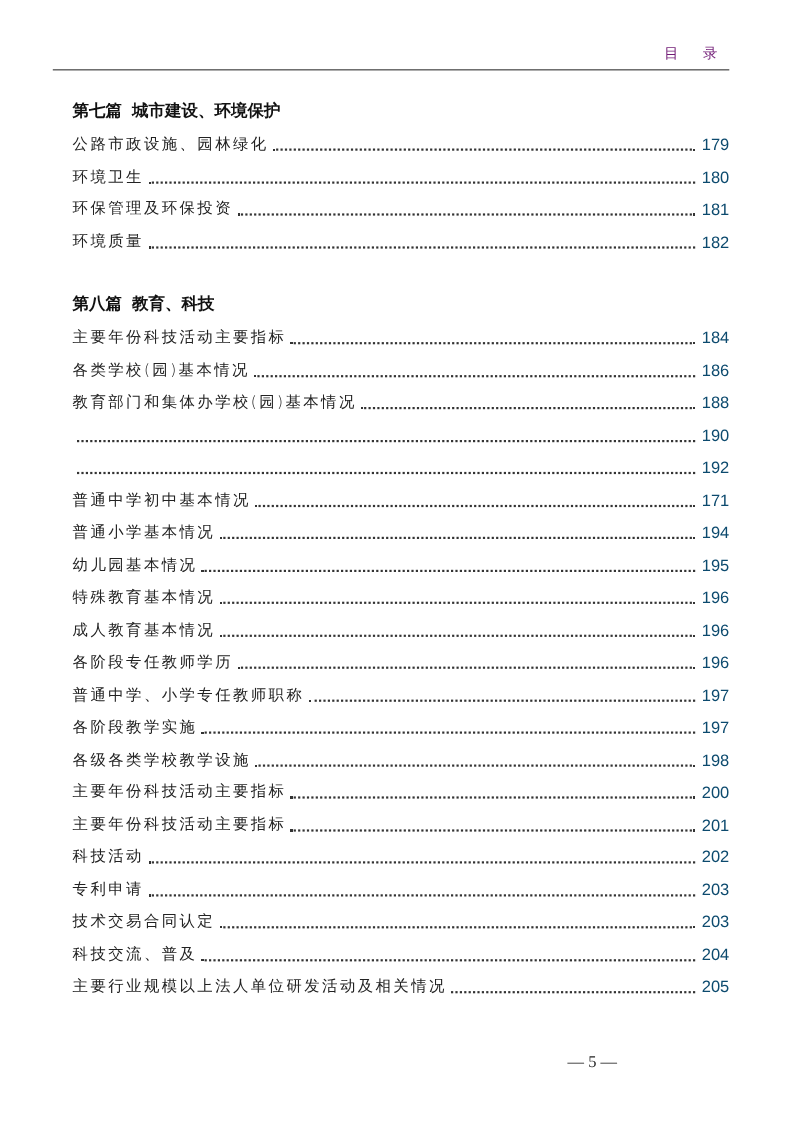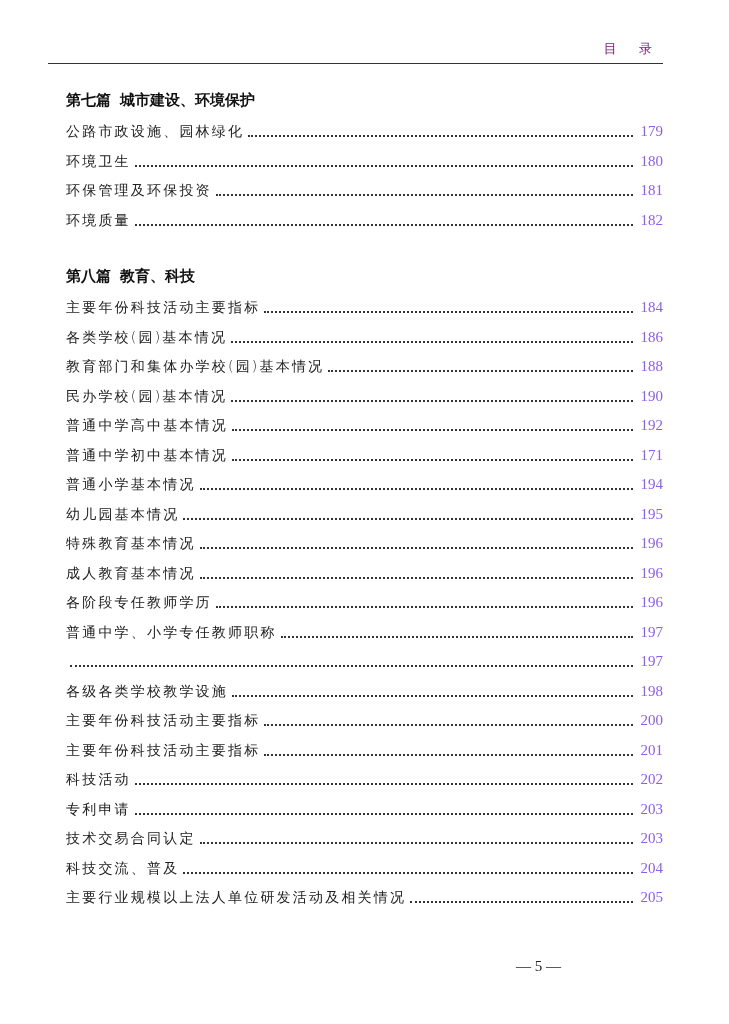--- a/index.html
+++ b/index.html
@@ -32,21 +32,21 @@
   }
   .entry-title {
     white-space: nowrap; letter-spacing: 2.2px; color: #222;
     font-family: "DejaVu Sans", sans-serif; font-weight: 300;
   }
   .leader {
     flex: 1; margin: 0 6px 0 4px; height: 1px; align-self: center;
     border-bottom: 2px dotted #333; transform: translateY(4px);
   }
   .page-num {
-    font-family: Liberation Serif, serif; font-size: 15px; color: #8b5cf6;
+    font-family: Liberation Sans, sans-serif; font-size: 15px; color: #0c4a6e;
     min-width: 24px; text-align: right;
   }
   .folio {
     position: absolute; left: 0; right: 0; top: 958px; text-align: center;
     font-size: 15px; font-family: "Liberation Serif", serif; color: #222;
     padding-left: 516px; box-sizing: border-box; text-align: left;
   }
 </style>
 </head>
 <body>
@@ -94,26 +94,24 @@
       <span class="entry-title">各类学校(园)基本情况</span>
       <span class="leader"></span>
       <span class="page-num">186</span>
     </div>
   <div class="entry">
       <span class="entry-title">教育部门和集体办学校(园)基本情况</span>
       <span class="leader"></span>
       <span class="page-num">188</span>
     </div>
   <div class="entry">
-      <span class="entry-title">民办学校(园)基本情况</span>
       <span class="leader"></span>
       <span class="page-num">190</span>
     </div>
   <div class="entry">
-      <span class="entry-title">普通中学高中基本情况</span>
       <span class="leader"></span>
       <span class="page-num">192</span>
     </div>
   <div class="entry">
       <span class="entry-title">普通中学初中基本情况</span>
       <span class="leader"></span>
       <span class="page-num">171</span>
     </div>
   <div class="entry">
       <span class="entry-title">普通小学基本情况</span>
@@ -139,20 +137,21 @@
       <span class="entry-title">各阶段专任教师学历</span>
       <span class="leader"></span>
       <span class="page-num">196</span>
     </div>
   <div class="entry">
       <span class="entry-title">普通中学、小学专任教师职称</span>
       <span class="leader"></span>
       <span class="page-num">197</span>
     </div>
   <div class="entry">
+      <span class="entry-title">各阶段教学实施</span>
       <span class="leader"></span>
       <span class="page-num">197</span>
     </div>
   <div class="entry">
       <span class="entry-title">各级各类学校教学设施</span>
       <span class="leader"></span>
       <span class="page-num">198</span>
     </div>
   <div class="entry">
       <span class="entry-title">主要年份科技活动主要指标</span>

